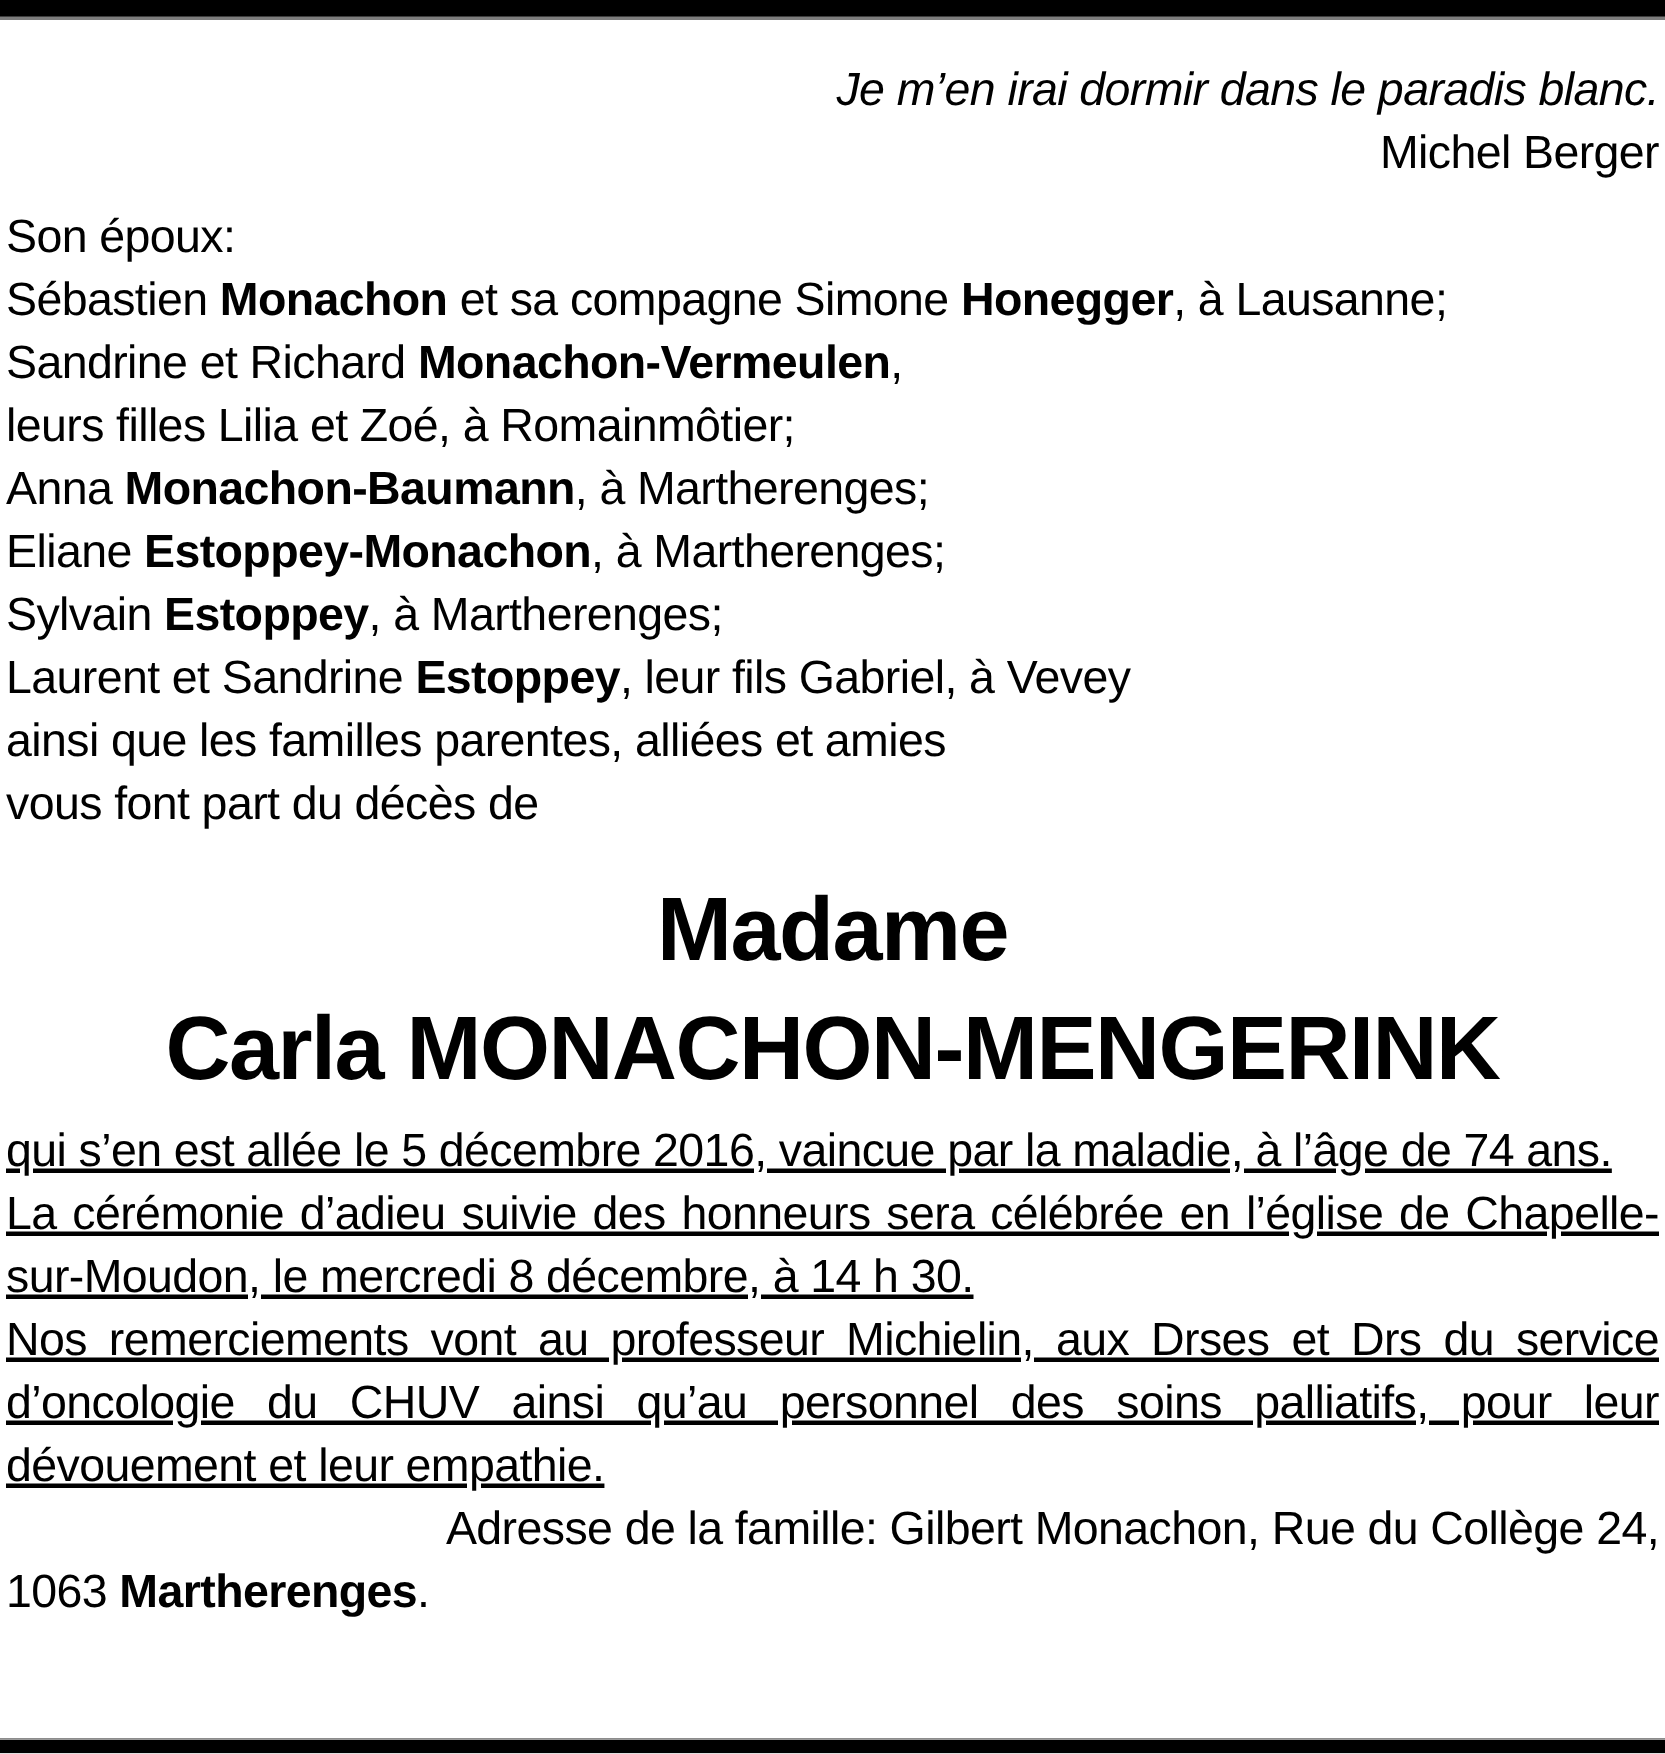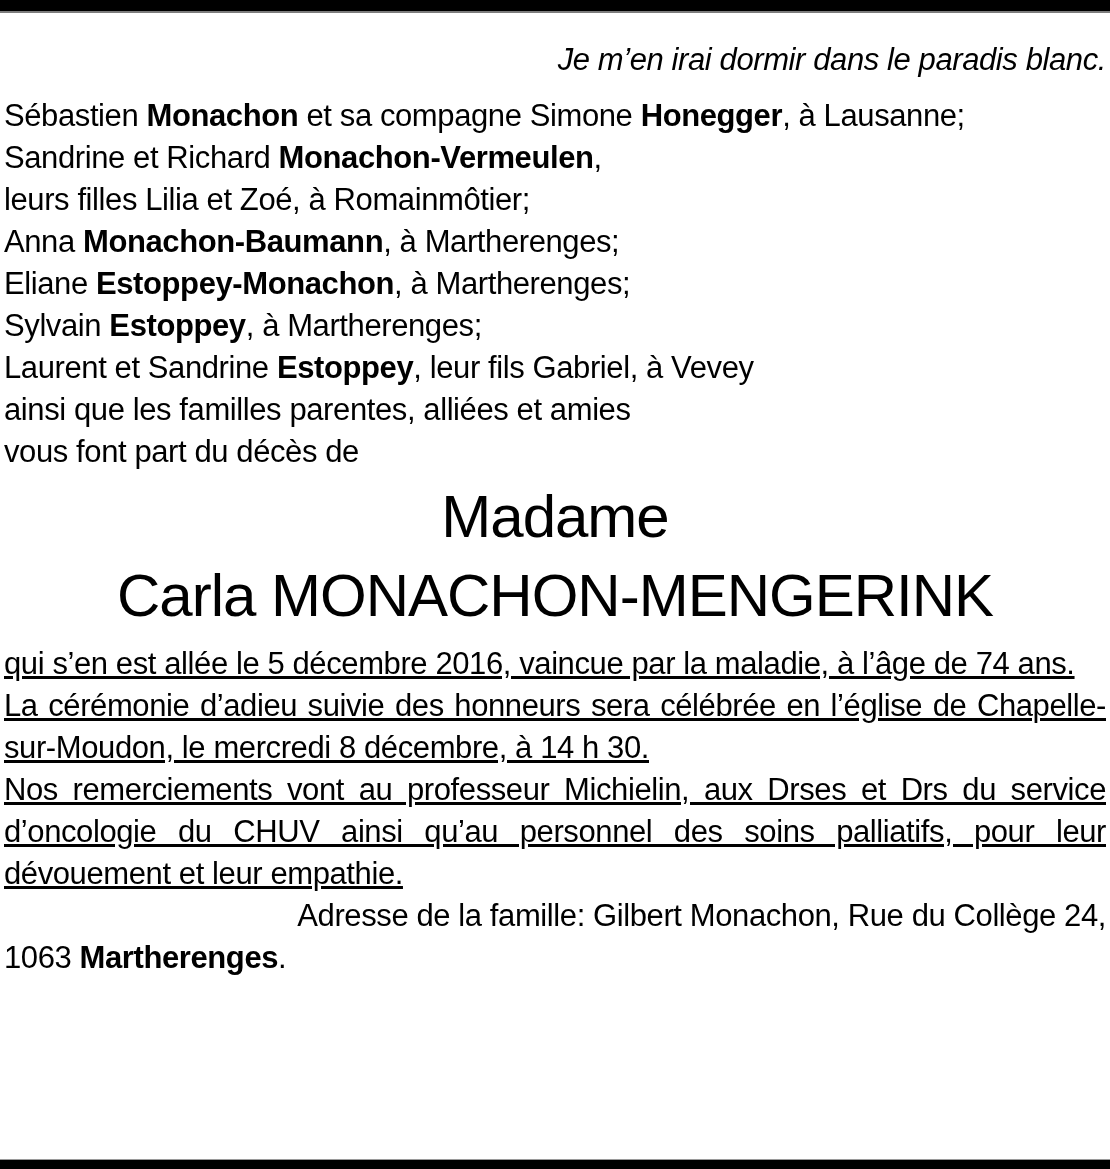--- a/index.html
+++ b/index.html
@@ -47,23 +47,23 @@
   }
   .family-block {
     margin-top: 14px;
     font-size: 31px;
     line-height: 42px;
     text-align: left;
   }
   .family-line { white-space: nowrap; }
   .b { font-weight: bold; }
   .title-block {
-    margin-top: 4px;
+    margin-top: 23px;
     text-align: center;
-    font-weight: normal;
+    font-weight: bold;
     font-size: 60px;
     line-height: 79px;
     letter-spacing: -1px;
   }
   .paragraphs {
     margin-top: 8px;
     font-size: 31px;
     line-height: 42px;
     text-align: justify;
   }
@@ -86,23 +86,25 @@
 <body>
 
 <div class="page">
 
   <div class="bar-top"></div>
 
   <div class="content">
 
     <div class="quote-block">
       <div class="quote-text">Je m’en irai dormir dans le paradis blanc.</div>
+      <div class="quote-author">Michel Berger</div>
     </div>
 
     <div class="family-block">
+      <div class="family-line">Son époux:</div>
       <div class="family-line"><span>Sébastien </span><span class="b">Monachon</span><span> et sa compagne Simone </span><span class="b">Honegger</span><span>, à Lausanne;</span></div>
       <div class="family-line"><span>Sandrine et Richard </span><span class="b">Monachon-Vermeulen</span><span>,</span><span class="b"></span><span></span></div>
       <div class="family-line"><span>leurs filles Lilia et Zoé, à Romainmôtier;</span><span class="b"></span><span></span><span class="b"></span><span></span></div>
       <div class="family-line"><span>Anna </span><span class="b">Monachon-Baumann</span><span>, à Martherenges;</span><span class="b"></span><span></span></div>
       <div class="family-line"><span>Eliane </span><span class="b">Estoppey-Monachon</span><span>, à Martherenges;</span><span class="b"></span><span></span></div>
       <div class="family-line"><span>Sylvain </span><span class="b">Estoppey</span><span>, à Martherenges;</span><span class="b"></span><span></span></div>
       <div class="family-line"><span>Laurent et Sandrine </span><span class="b">Estoppey</span><span>, leur fils Gabriel, à Vevey</span><span class="b"></span><span></span></div>
       <div class="family-line"><span>ainsi que les familles parentes, alliées et amies</span><span class="b"></span><span></span><span class="b"></span><span></span></div>
       <div class="family-line"><span>vous font part du décès de</span><span class="b"></span><span></span><span class="b"></span><span></span></div>
     </div>

